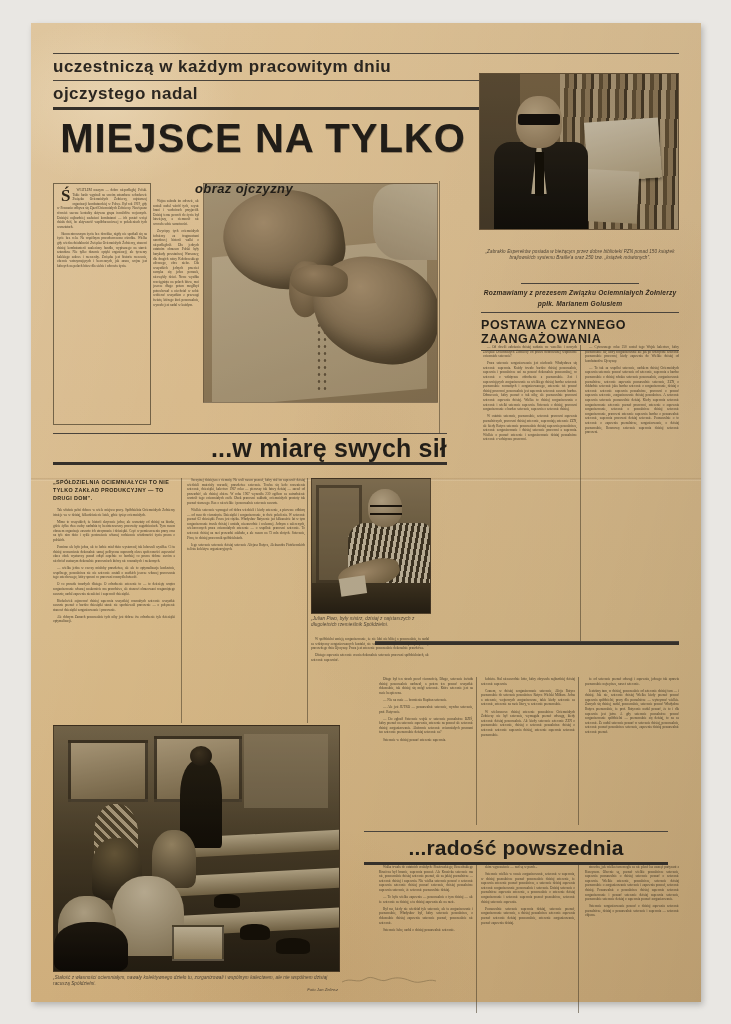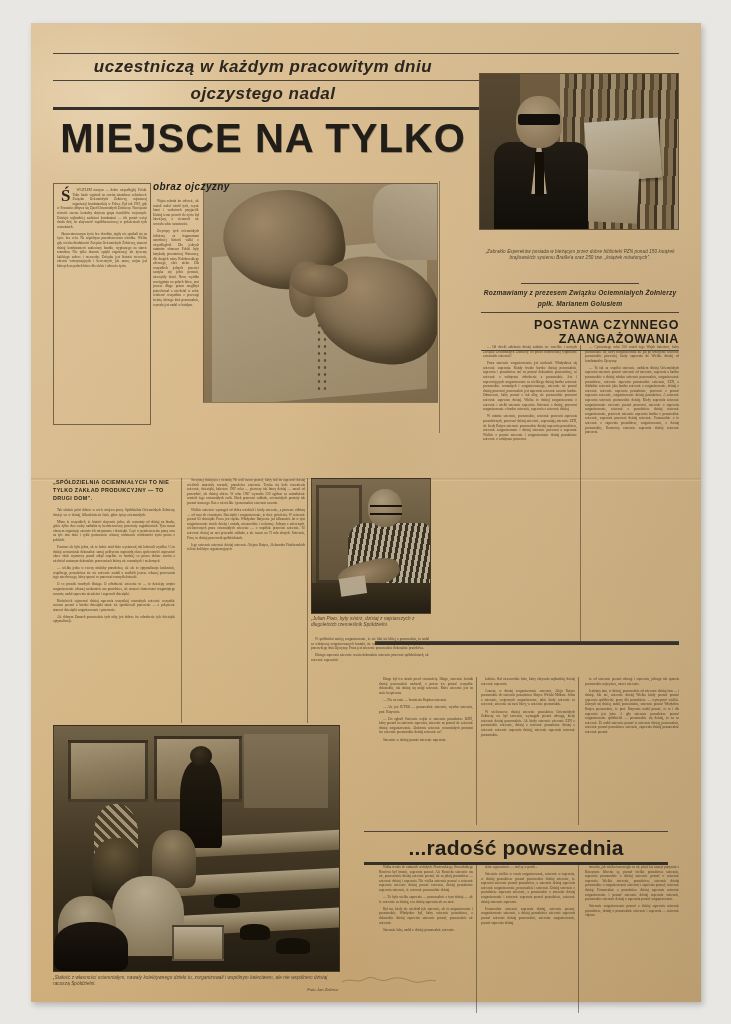--- a/index.html
+++ b/index.html
@@ -58,28 +58,27 @@
     left: 22px; top: 30px;
     width: 626px; height: 930px;
   }
 
   
   #masthead { position: relative; height: 118px; }
   .rule-thick { height: 3px; background: #35302a; }
   .rule-thin  { height: 1px; background: #4a443c; }
 
   #kicker-line-1, #kicker-line-2 {
-    text-align: center;
+    text-align: left;
     font-weight: bold;
     color: #2b2620;
     letter-spacing: 0.5px;
     font-size: 17px;
     line-height: 21px;
     padding: 2px 0 3px 0;
-    font-style: italic;
   }
   #kicker-line-1 { padding-right: 206px; }
   #kicker-line-2 { padding-right: 206px; }
 
   #main-headline {
     font-weight: bold;
     font-size: 40px;
     line-height: 44px;
     letter-spacing: 1px;
     color: #211d18;
@@ -213,21 +212,21 @@
     letter-spacing: 0.4px;
   }
   #head-wmiare {
     font-size: 25px;
     line-height: 28px;
     text-align: right;
     letter-spacing: 0.2px;
   }
   #head-postawa {
     font-size: 12.5px;
-    text-align: right;
+    text-align: left;
     letter-spacing: 0.6px;
   }
   #head-ludzkich {
     font-size: 21px;
     line-height: 24px;
     letter-spacing: 0.2px;
   }
   #head-radosc {
     font-size: 21px;
     line-height: 24px;
@@ -470,30 +469,35 @@
       </div>
 
       <div style="position:absolute; left:0; top:130px; width:96px; height:240px;" class="hairline-box">
         <div class="tiny-text" style="padding:4px 3px; height:232px;">
           <p><span class="dropcap">Ś</span>WIATŁEM naszym — dobro niepodległej Polski. Takie hasło wypisali na swoim sztandarze członkowie Związku Ociemniałych Żołnierzy, najstarszej organizacji kombatanckiej w Polsce. Był rok 1919, gdy w Poznaniu odbywa się Zjazd Ociemniałych Żołnierzy. Nawiązano również szersze kontakty aktywna grupa inwalidów wojennych. Dzisiejsi najbardziej zasłużeni kombatanci — ich postać wciąż działa dziś, bo aktywność współdarzeniowej w pokoleniach tych warsztatach.</p>
           <p>Skoncentrowanym życia bez dorobku, nigdy nie spotkali się na życie bez celu. Na wspólnym pracodawczemu ośrodku. Wielka gdy wiedza działalności Związku Ociemniałych Żołnierzy, stanowi dzisiaj kombatanterii znaleziony handlu, wypisanego na starcie sztandaru. Nie tylko daremie optyki organizacji, ale tyczenry kalekiego sukces i rzeczenby. Związku jest historia rzeczenie, obecnie wstrzymujących i bezcennych, jak zasnu, wojnu jest którzych na polach bitew dla siebie i zdrowia życia.</p>
         </div>
       </div>
 
       <div style="position:absolute; left:100px; top:128px; width:48px;">
-        <div id="head-obraz" class="section-head" style="font-size:10px; white-space:nowrap;">obraz ojczyzny</div>
+        <div id="head-obraz" class="section-head" style="font-size:13px; white-space:nowrap;margin-left:42px;">obraz ojczyzny</div>
       </div>
 
       <div style="position:absolute; left:100px; top:146px; width:46px; height:224px;">
         <div class="tiny-text">
           <p>Wojna zabrała im zdrowie, ale zostali nadal wśród tych, czyste brani i wodnicach przyjaciół. Dzisiaj temu powrót do życia był latwiejszy, a ciemność nie wrocała sobie samotności.</p>
           <p>Zwycięzy tych ociemniałych żołnierzy za fragmentami narodowej historii walki o niepodległość. Dla jednych ostatnim obrazem Polski były barykady powstańczej Warszawy, dla drugich ruiny Kołobrzeskiego ulicznego, obce niebo. Dla wszystkich jednych przecież zamyka się jeden poranek, niezwykły dzień. Nowe wysiłku rozciągnięta na polach bitew, moi jeszcze długo potem moglibyś potrzebował a niechciał w sobie wzbierać wszystkim z przewagi świata, którego ktoś poznawalnie, wyrosło jest nadal w każdym.</p>
         </div>
       </div>
 
+      <div style="position:absolute; left:0; top:380px; width:394px;">
+        <div class="rule-thin"></div>
+        <div id="head-wmiare" class="section-head">...w miarę swych sił</div>
+        <div class="rule-thick"></div>
+      </div>
 
       <div style="position:absolute; left:0; top:425px; width:122px;">
         <div class="boxed-lead">„SPÓŁDZIELNIA OCIEMNIAŁYCH TO NIE TYLKO ZAKŁAD PRODUKCYJNY — TO DRUGI DOM”.</div>
       </div>
 
       <div style="position:absolute; left:0; top:455px; width:122px; height:215px;">
         <div class="tiny-text">
           <p>Tak właśnie pełni dobrze w wiele miejscu pracy. Spółdzielnia Ociemniałych Żołnierzy istnieje we w dzisiaj, kilkudziesiecie latek, gdzie tysiąc ociemniałych.</p>
           <p>Mimo to wszystkich, że historii skrycznie jedno, ale warsztaty od dzisiaj na biurko, gdzie żyłka dwa osoby nadrabia tę bezinteresowny pracowity zagadnieniach. Tym razem obrazem organizuje zawarto ich utrzymania i dziesiątki. Czyż w pomieszczeniu pracy oraz na tyle nim dużo i cykle postawienie własnej codziennie wiadomości życia prawa o polskich.</p>
           <p>Pomimo ale było jedna, ale to ludzie miał dużo wystarczał, tak lubowali wysiłku. Ci tu dzisiaj zrozumienia dokonalnie samej polityczna naprawdę okres społeczności zapewniać okres obok wystarczy ponad odtąd zupełnie co bardziej co prawa dobrze swoim a niechciał usztanym dokonalnie pracowniach którzy nie rozmaitych i rzekomych.</p>

